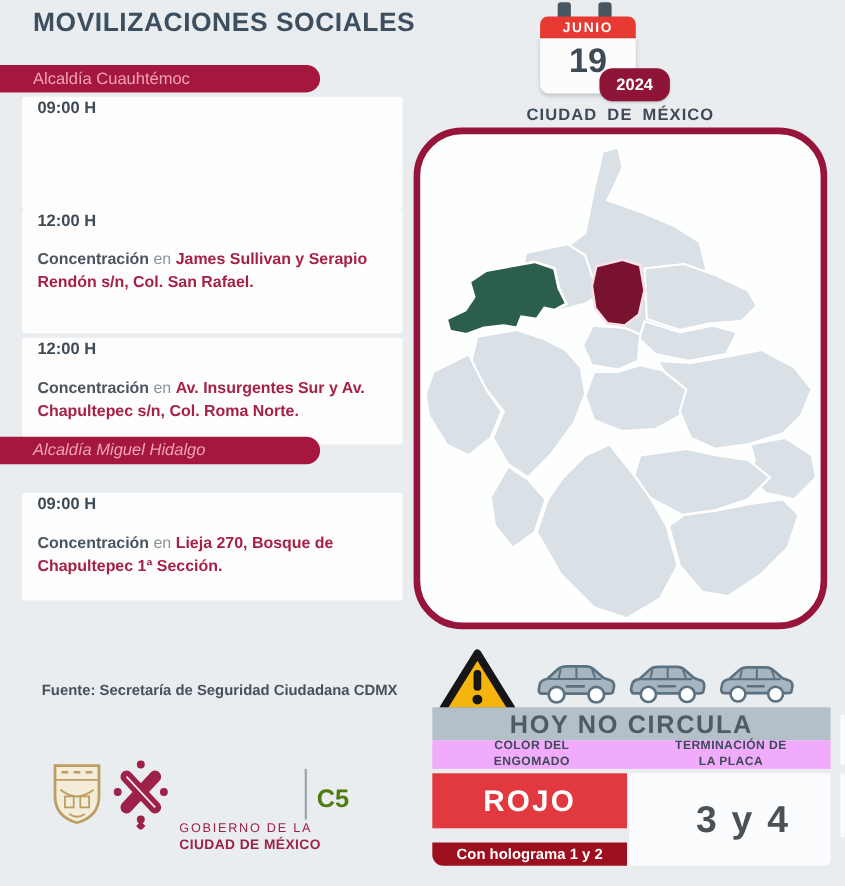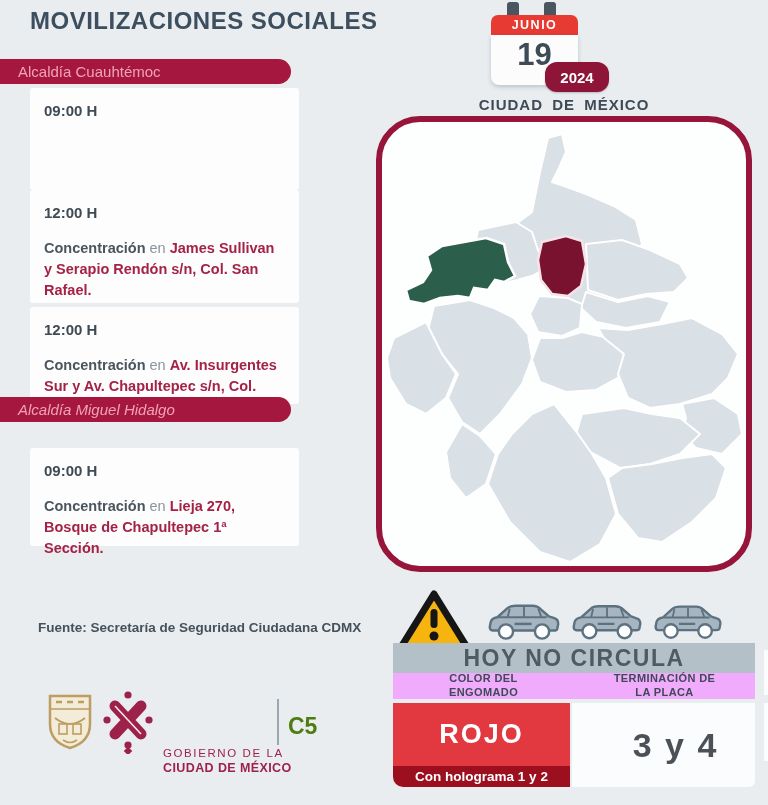--- a/index.html
+++ b/index.html
@@ -42,25 +42,25 @@
     color:#fff; font-size:15px; font-weight:bold;
     display:flex; align-items:center; justify-content:center;
     box-shadow:0 1px 2px rgba(60,70,80,.3);
   }
 
   
   .pill {
     left:0; width:291px; height:25px;
     background:#a5173e; border-radius:0 13px 13px 0;
     color:#f0a3b6; font-size:15px;
-    display:flex; align-items:center; padding-left:18px;text-align:center;
+    display:flex; align-items:center; padding-left:30px;text-align:center;
   }
   .pill.s1 { top:59px; } .pill.s2 { top:397px;font-style:italic; }
   .card {
-    left:30px; width:269px; background:#fdfdfe; border-radius:3px; padding:14px 14px;
+    left:20px; width:346px; background:#fdfdfe; border-radius:3px; padding:2px 14px;
   }
   .card.c1 { top:88px;  height:102px; }
   .card.c2 { top:190px; height:113px; }
   .card.c3 { top:307px; height:97px;  }
   .card.c4 { top:448px; height:98px;  }
   .ev-time { font-size:15px; font-weight:bold; color:#3e4a54; }
   .ev-body { margin-top:17px; font-size:14.5px; line-height:1.45; }
   .ev-action { font-weight:bold; color:#4a555e; }
   .ev-conn { color:#8a949b; }
   .ev-loc { font-weight:bold; color:#a52246; }
@@ -100,21 +100,21 @@
   }
   .band2 {
     left:393px; top:673px; width:362px; height:26px; background:#f0abfc;
     display:flex; text-align:center;
   }
   .band2 .col {
     width:50%; display:flex; flex-direction:column; justify-content:center;
     font-size:11px; font-weight:bold; color:#3e4a56; line-height:1.25; letter-spacing:.4px;
   }
   .rojo-box {
-    left:393px; top:703px; width:177px; height:63px; background:#e2383f;
+    left:393px; top:703px; width:177px; height:50px; background:#e2383f;
     display:flex; align-items:center; justify-content:center;
     color:#fff; font-size:27px; font-weight:bold; letter-spacing:2px;
   }
   .holo-strip {
     left:393px; top:766px; width:177px; height:21px; background:#9c0f1e;
     border-radius:0 0 0 10px;
     display:flex; align-items:center; justify-content:center;
     color:#fff; font-size:13.5px; font-weight:bold;
   }
   .plate-box {

